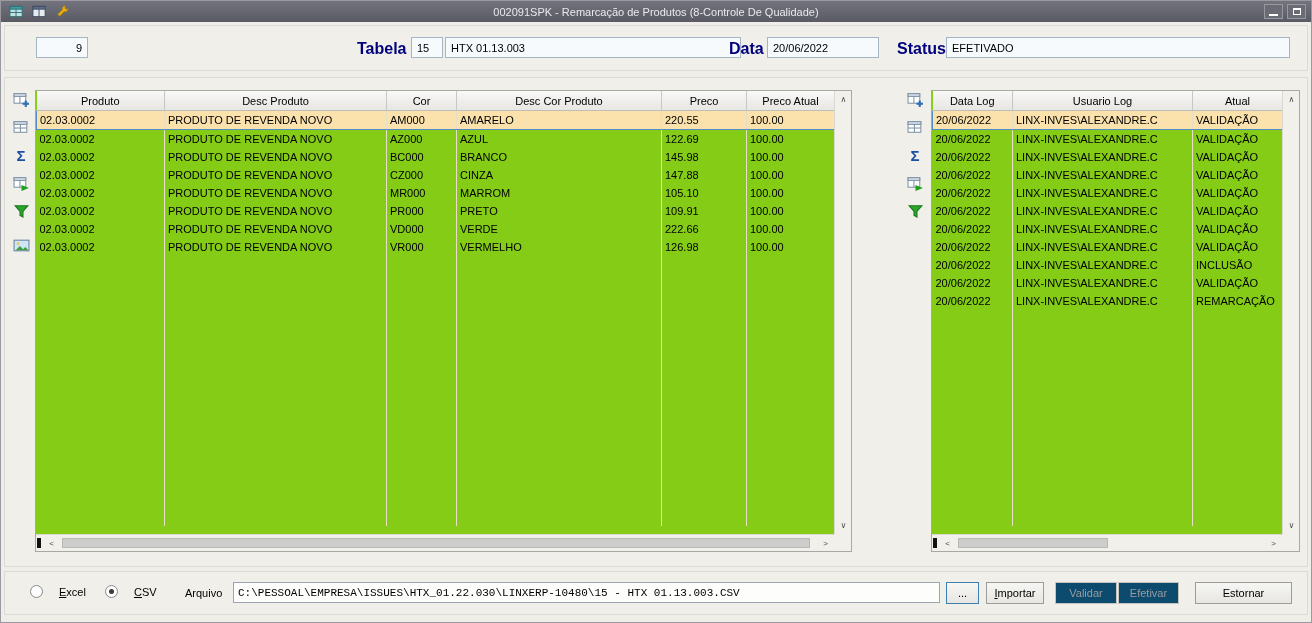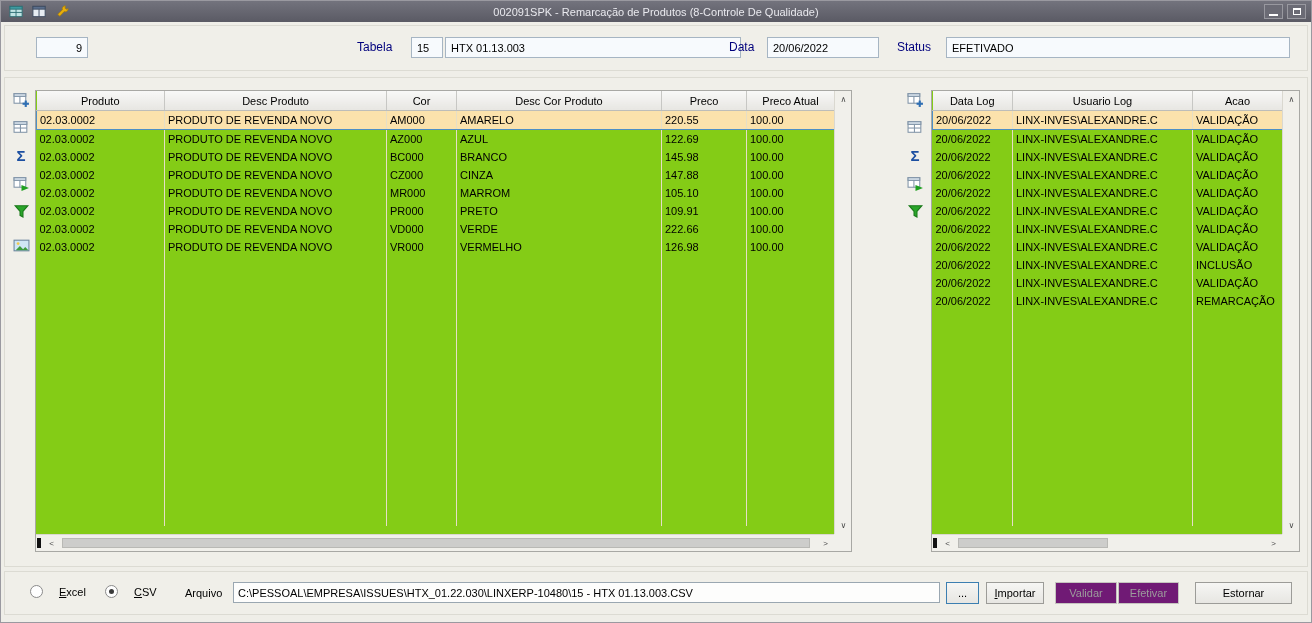--- a/index.html
+++ b/index.html
@@ -24,21 +24,21 @@
   
   .panel{position:absolute;left:3px;right:3px;background:#F0EFE9;border:1px solid #DCDBD3;box-sizing:border-box}
   #header-panel{top:24px;height:46px}
   #main-panel{top:76px;height:490px}
   #footer-panel{top:570px;height:44px}
 
   
   .field{position:absolute;top:11px;height:21px;box-sizing:border-box;border:1px solid #A6B5C3;
     background:#F7FAFD;display:flex;align-items:center;padding:0 5px;font-size:11px;white-space:nowrap;overflow:hidden}
   .field.num{justify-content:flex-end}
-  .lbl{position:absolute;top:14px;color:#00007D;font-weight:normal;font-size:12px}
+  .lbl{position:absolute;top:14px;color:#00007D;font-weight:bold;font-size:16px}
 
   
   .toolstrip{position:absolute;top:12px;width:24px;display:flex;flex-direction:column;gap:10px;align-items:center}
   .tool{width:18px;height:18px;display:flex;align-items:center;justify-content:center;cursor:default}
   .sigma{color:#1C4FA1;font-weight:bold;font-size:15px;line-height:15px}
 
   
   .grid{position:absolute;top:12px;height:462px;box-sizing:border-box;border:1px solid #A8A8A4;background:#84cc16}
   .grid-body{position:absolute;top:0;left:0;right:17px;bottom:17px;overflow:hidden}
   table.gtable{border-collapse:collapse;table-layout:fixed;font-size:11px}
@@ -64,25 +64,25 @@
   .grip{position:absolute;left:1px;top:3px;width:4px;height:10px;background:#111}
 
   
   .radio-row{position:absolute;display:flex;align-items:center;gap:16px}
   .radio{width:13px;height:13px;border-radius:50%;border:1px solid #8A8A8A;background:#FEFEFE;
     box-sizing:border-box;display:flex;align-items:center;justify-content:center}
   .radio .dot{width:5px;height:5px;border-radius:50%;background:#3A3A3A}
   .accel{display:inline-block}
   .accel::first-letter{text-decoration:underline}
   .file-input{position:absolute;top:10px;height:21px;box-sizing:border-box;border:1px solid #9AA7B1;
-    background:#FDFDFC;font-family:Liberation Sans, sans-serif;font-size:11px;padding:0 4px}
+    background:#FDFDFC;font-family:Liberation Mono, monospace;font-size:11px;padding:0 4px}
   .btn{position:absolute;top:10px;height:22px;box-sizing:border-box;border:1px solid #9C9C98;
     background:linear-gradient(#F6F6F4,#E7E6E2);font-size:11px;display:flex;align-items:center;justify-content:center;cursor:default}
   .btn.browse{border:1px solid #3C7FB1}
-  .btn.disabled{color:#9C9C9C;border-color:#C5C4BF;background:#701a75}
+  .btn.disabled{color:#9C9C9C;border-color:#C5C4BF;background:#0c4a6e}
 </style>
 </head>
 <body>
 
 <div class="window">
 
   <div class="titlebar">
     <div class="tb-icons">
       <span class="tb-icon">
         <svg width="15" height="15" viewBox="0 0 16 16">
@@ -431,21 +431,21 @@
         <table class="gtable" style="width:350px">
           <colgroup>
             <col style="width:80px">
               <col style="width:180px">
               <col style="width:90px">
           </colgroup>
           <thead>
               <tr>
                 <th>Data Log</th>
                 <th>Usuario Log</th>
-                <th>Acao</th>
+                <th>Atual</th>
               </tr>
             </thead>
           <tbody>
               <tr class="selected">
                 <td>20/06/2022</td>
                 <td>LINX-INVES\ALEXANDRE.C</td>
                 <td>VALIDAÇÃO</td>
               </tr>
               <tr>
                 <td>20/06/2022</td>

